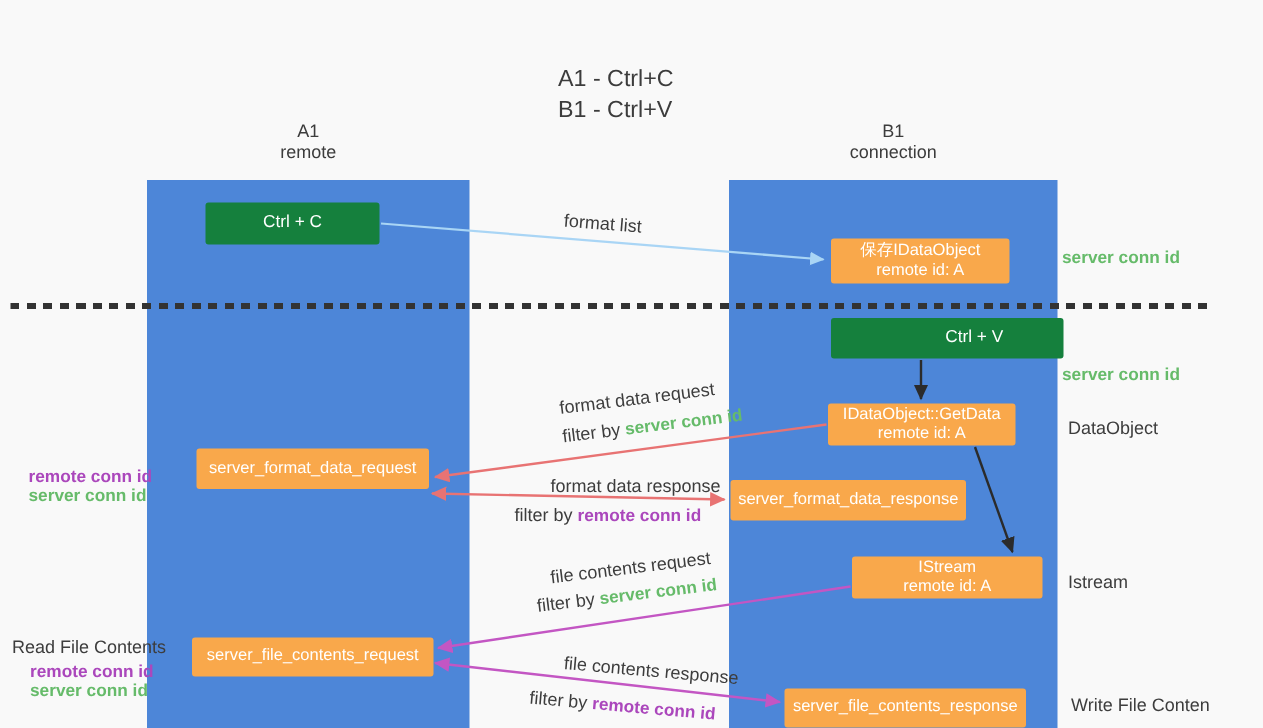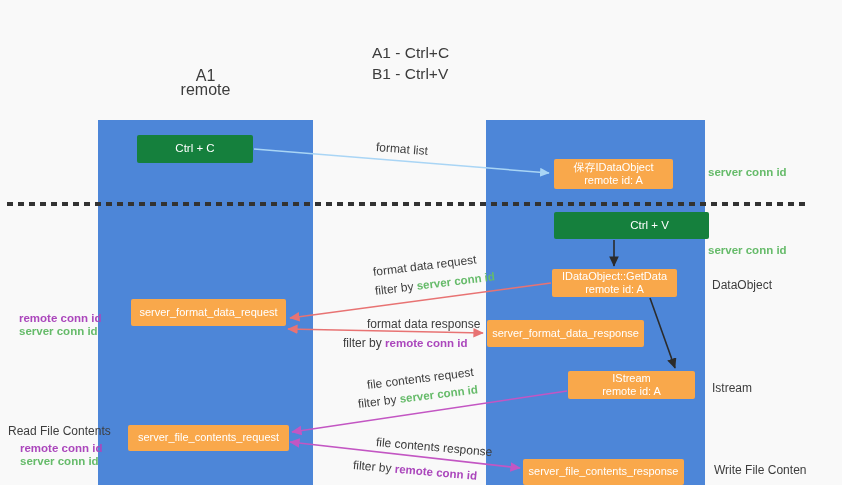--- a/index.html
+++ b/index.html
@@ -1,19 +1,19 @@
 <!DOCTYPE html>
 <html><head>
 <meta charset="utf-8">
 <style>
   html,body{margin:0;padding:0;}
   body{font-family:"Liberation Sans","DejaVu Sans",sans-serif;background:#f9f9f9;}
   .canvas{position:relative;width:806px;height:485px;background:#f9f9f9;overflow:hidden;margin-top:32px;}
   .title{position:absolute;left:372px;top:10px;font-size:15.5px;line-height:21px;color:#3c3c3c;z-index:5;}
-  .col-header{position:absolute;top:37px;text-align:center;font-size:16px;line-height:14px;color:#3c3c3c;z-index:5;}
+  .col-header{position:absolute;top:48px;text-align:center;font-size:12px;line-height:14px;color:#3c3c3c;z-index:5;}
   .lifeline{position:absolute;top:88px;height:374px;background:#4d86d8;z-index:1;}
   .boundary{position:absolute;top:170px;left:7px;width:818px;height:4px;z-index:4;
     background-image:repeating-linear-gradient(to right,#333 0px,#333 6px,transparent 6px,transparent 11px);}
   .arrows{position:absolute;left:0;top:0;z-index:2;}
   .box{position:absolute;display:flex;flex-direction:column;align-items:center;justify-content:center;
     color:#fff;text-align:center;border-radius:2px;z-index:3;font-size:11px;line-height:13.5px;}
   .green-box{background:#15803d;font-size:11.5px;}
   .orange-box{background:#f9a84b;}
   .side-label{position:absolute;font-size:12px;line-height:14px;color:#3d3d3d;white-space:nowrap;z-index:5;}
   .conn-green{color:#66bb6a;font-weight:bold;font-size:11.5px;}
@@ -29,20 +29,24 @@
 <div class="canvas">
 
   <div class="title">
     <div>A1 - Ctrl+C</div>
     <div>B1 - Ctrl+V</div>
   </div>
 
   <div class="col-header" style="left:98px;width:215px;">
     <div>A1</div>
     <div>remote</div>
+  </div>
+  <div class="col-header" style="left:486px;width:219px;">
+    <div>B1</div>
+    <div>connection</div>
   </div>
 
   <div class="lifeline" style="left:98px;width:215px;"></div>
   <div class="lifeline" style="left:486px;width:219px;"></div>
 
   <div class="boundary"></div>
 
   <svg class="arrows" width="842" height="485">
     <defs>
       <marker id="ah-blue" viewBox="0 0 8 8" markerWidth="8" markerHeight="8" refX="6" refY="3" orient="auto-start-reverse">

